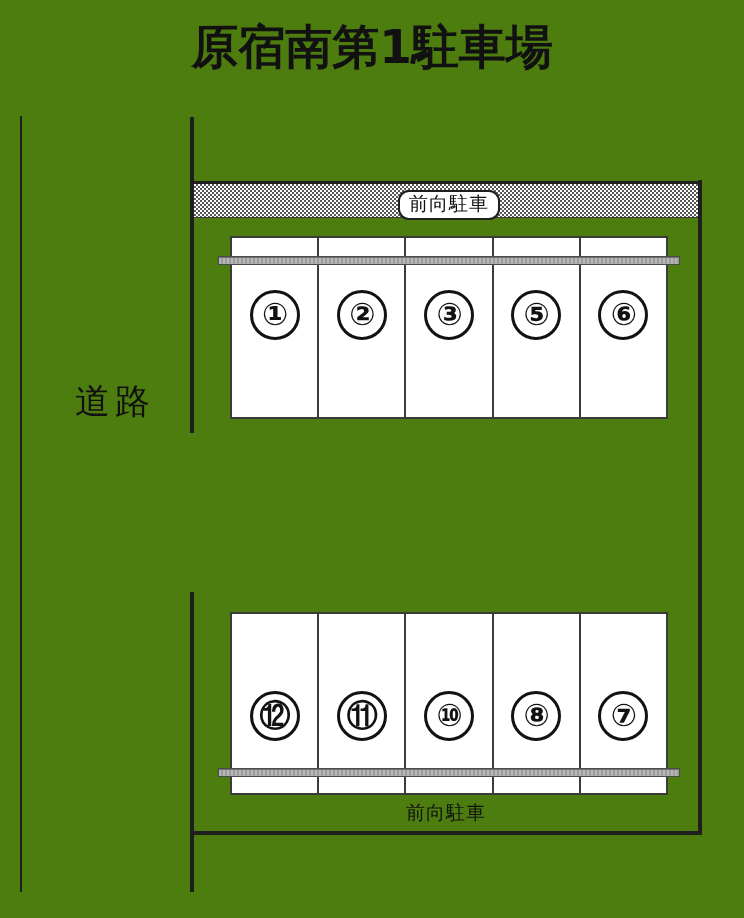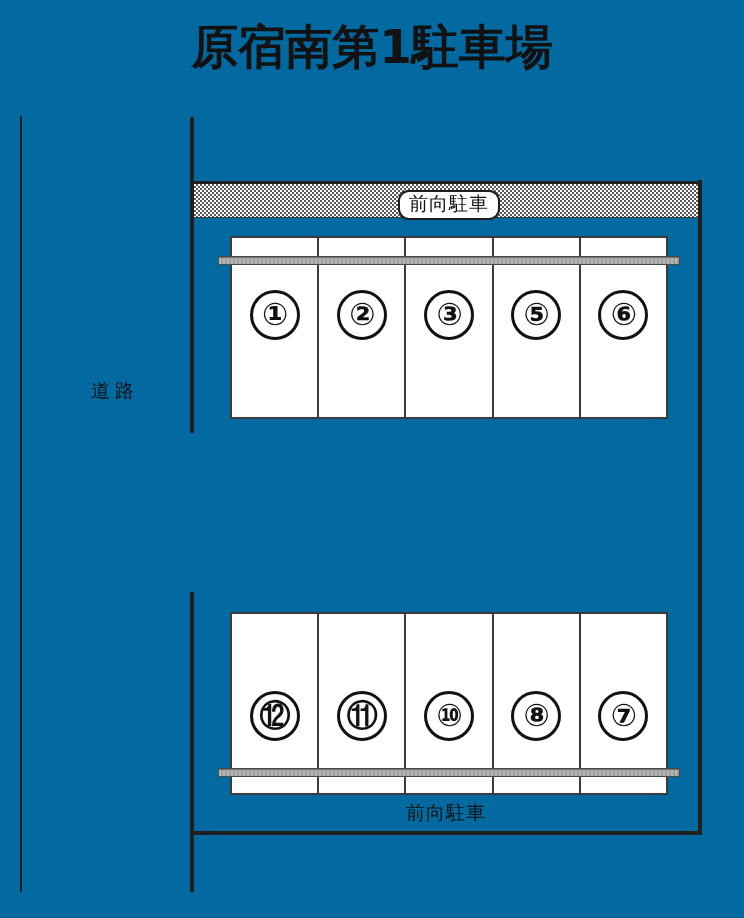--- a/index.html
+++ b/index.html
@@ -9,21 +9,21 @@
     background: #ffffff;
   }
   body {
     font-family: "DejaVu Sans", "Liberation Sans", sans-serif;
     color: #1a1a1a;
   }
   #page {
     position: relative;
     width: 744px;
     height: 918px;
-    background: #0369a1;
+    background: #4d7c0f;
     overflow: hidden;
   }
 
   
   #site-title {
     position: absolute;
     left: 0;
     top: 22px;
     width: 744px;
     text-align: center;
@@ -43,21 +43,21 @@
     width: 2px;
     height: 776px;
     background: #1c1c1c;
   }
   #road-label {
     position: absolute;
     left: 40px;
     top: 378px;
     width: 150px;
     text-align: center;
-    font-size: 19px;
+    font-size: 35px;
     font-weight: 400;
     letter-spacing: 5px;
     color: #111111;
   }
 
   
   .lot-west-upper {
     position: absolute;
     left: 190px;
     top: 117px;

